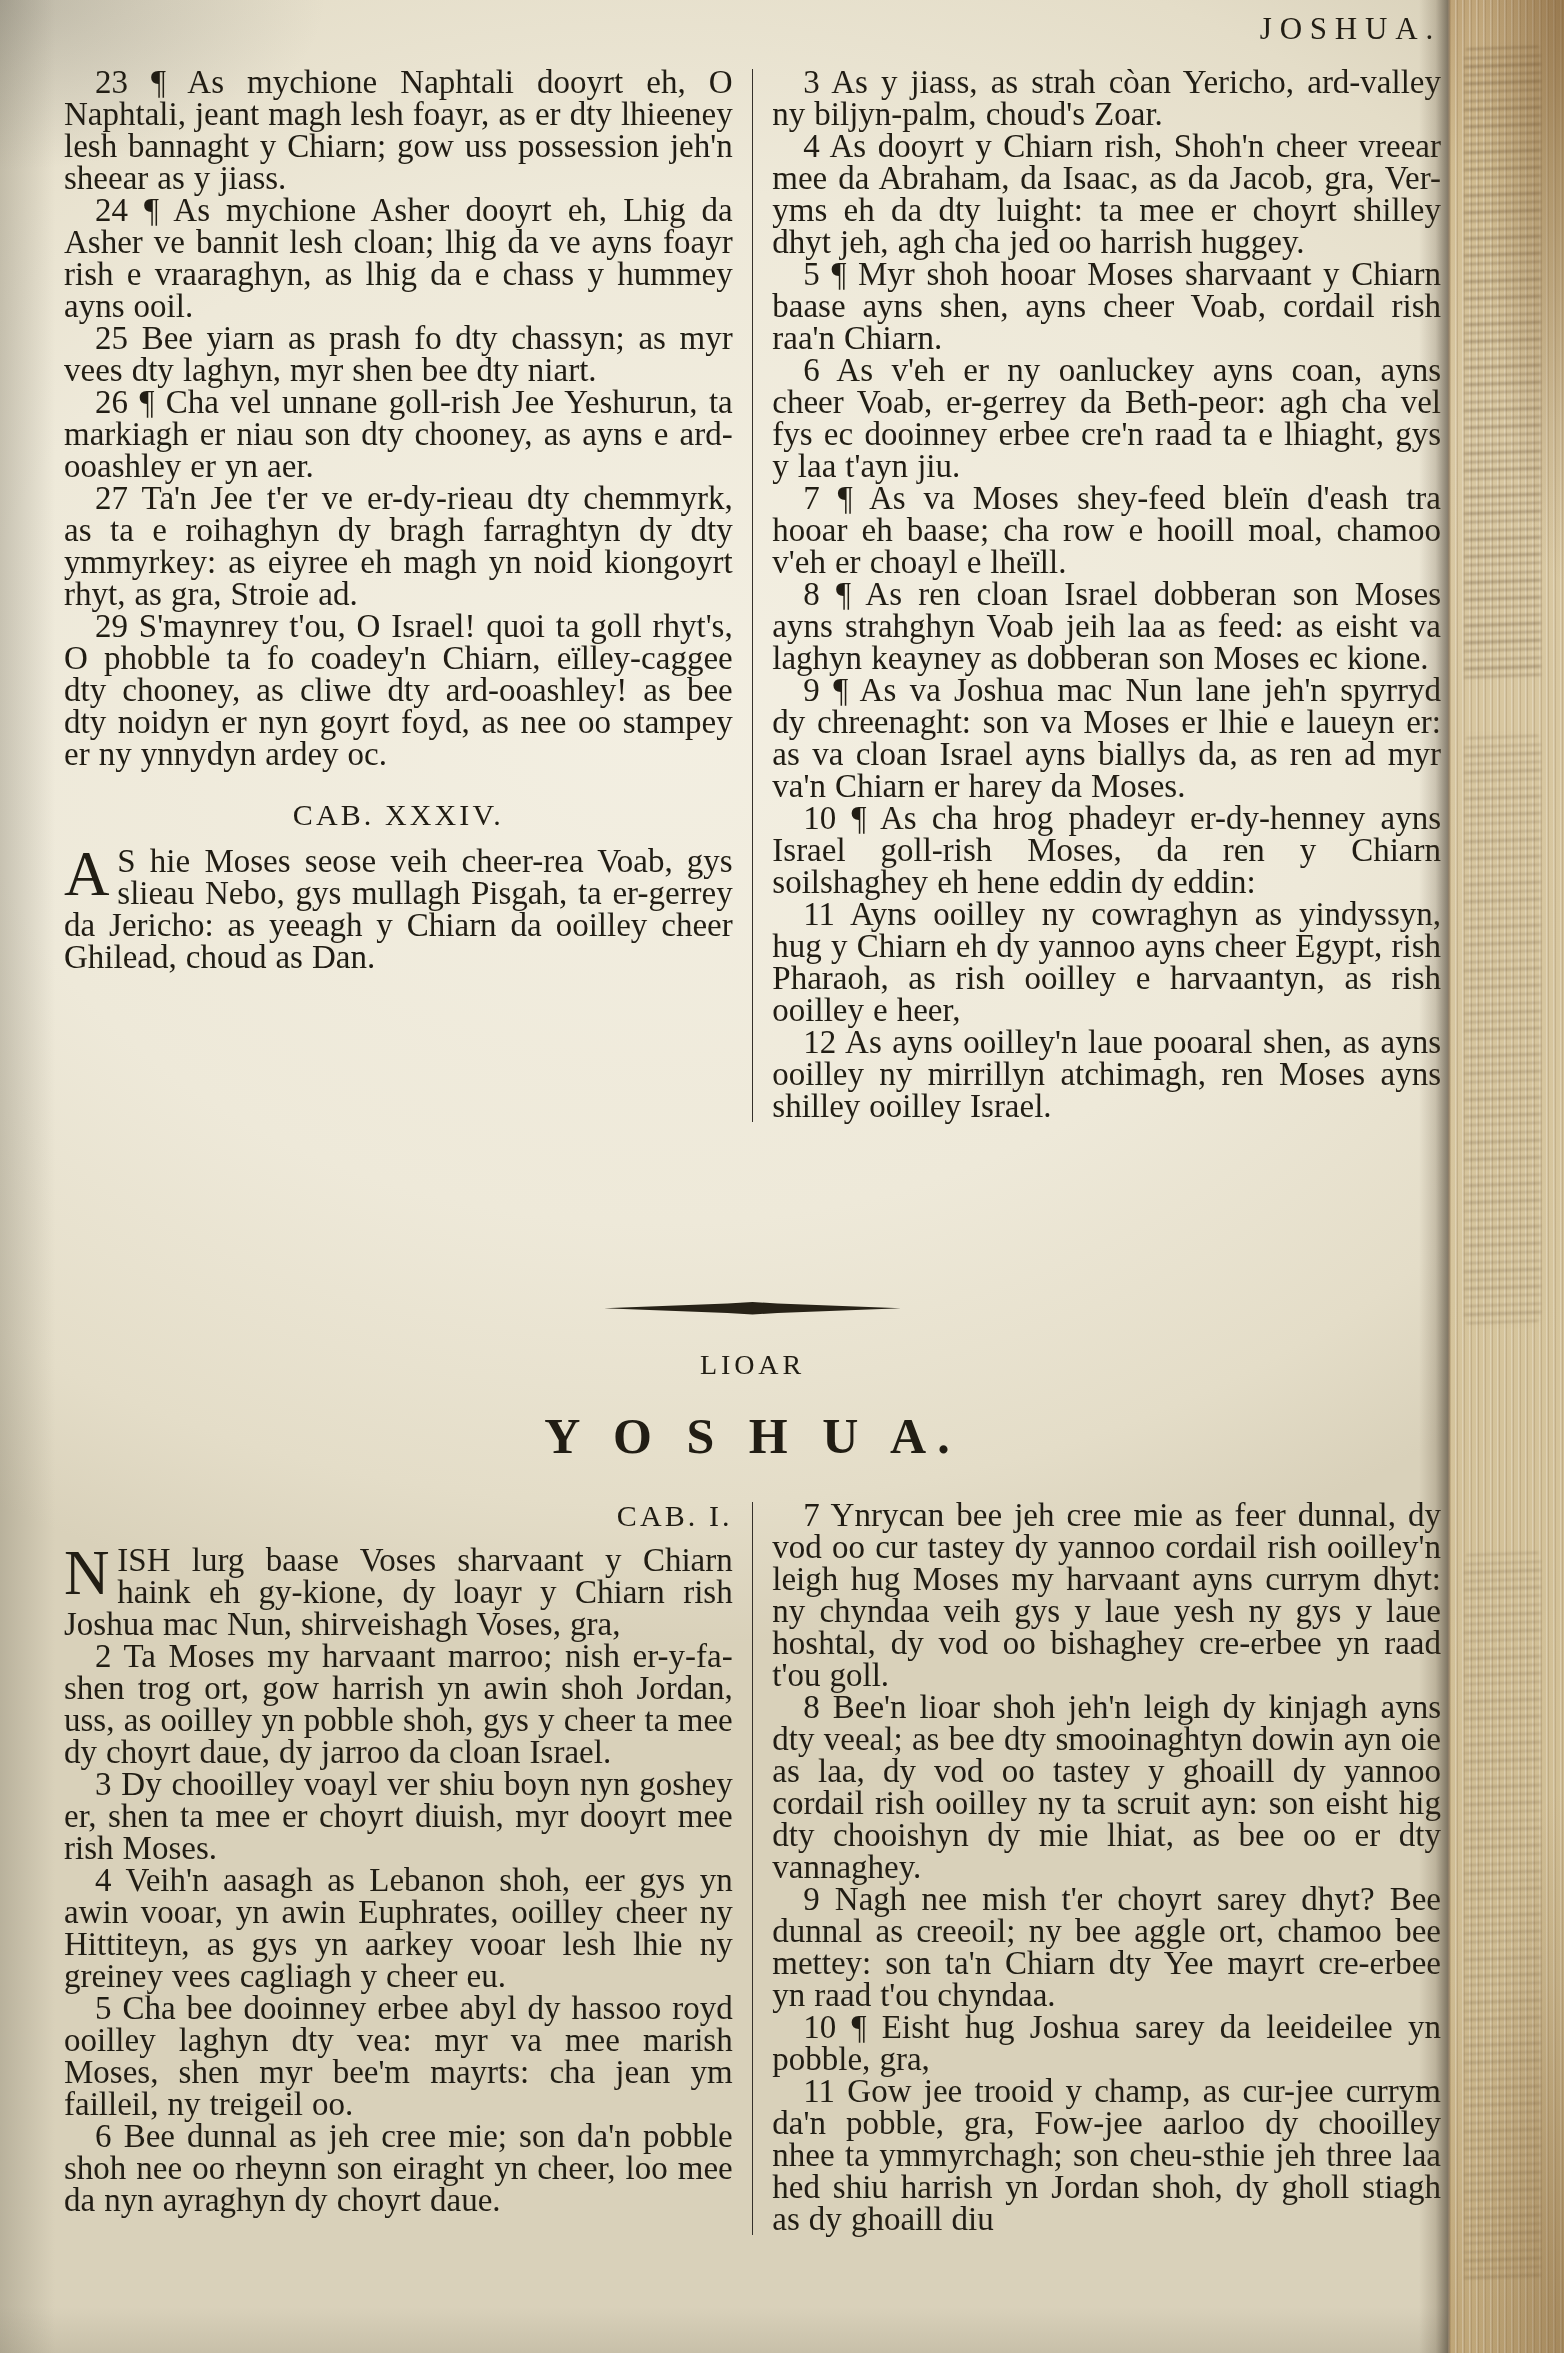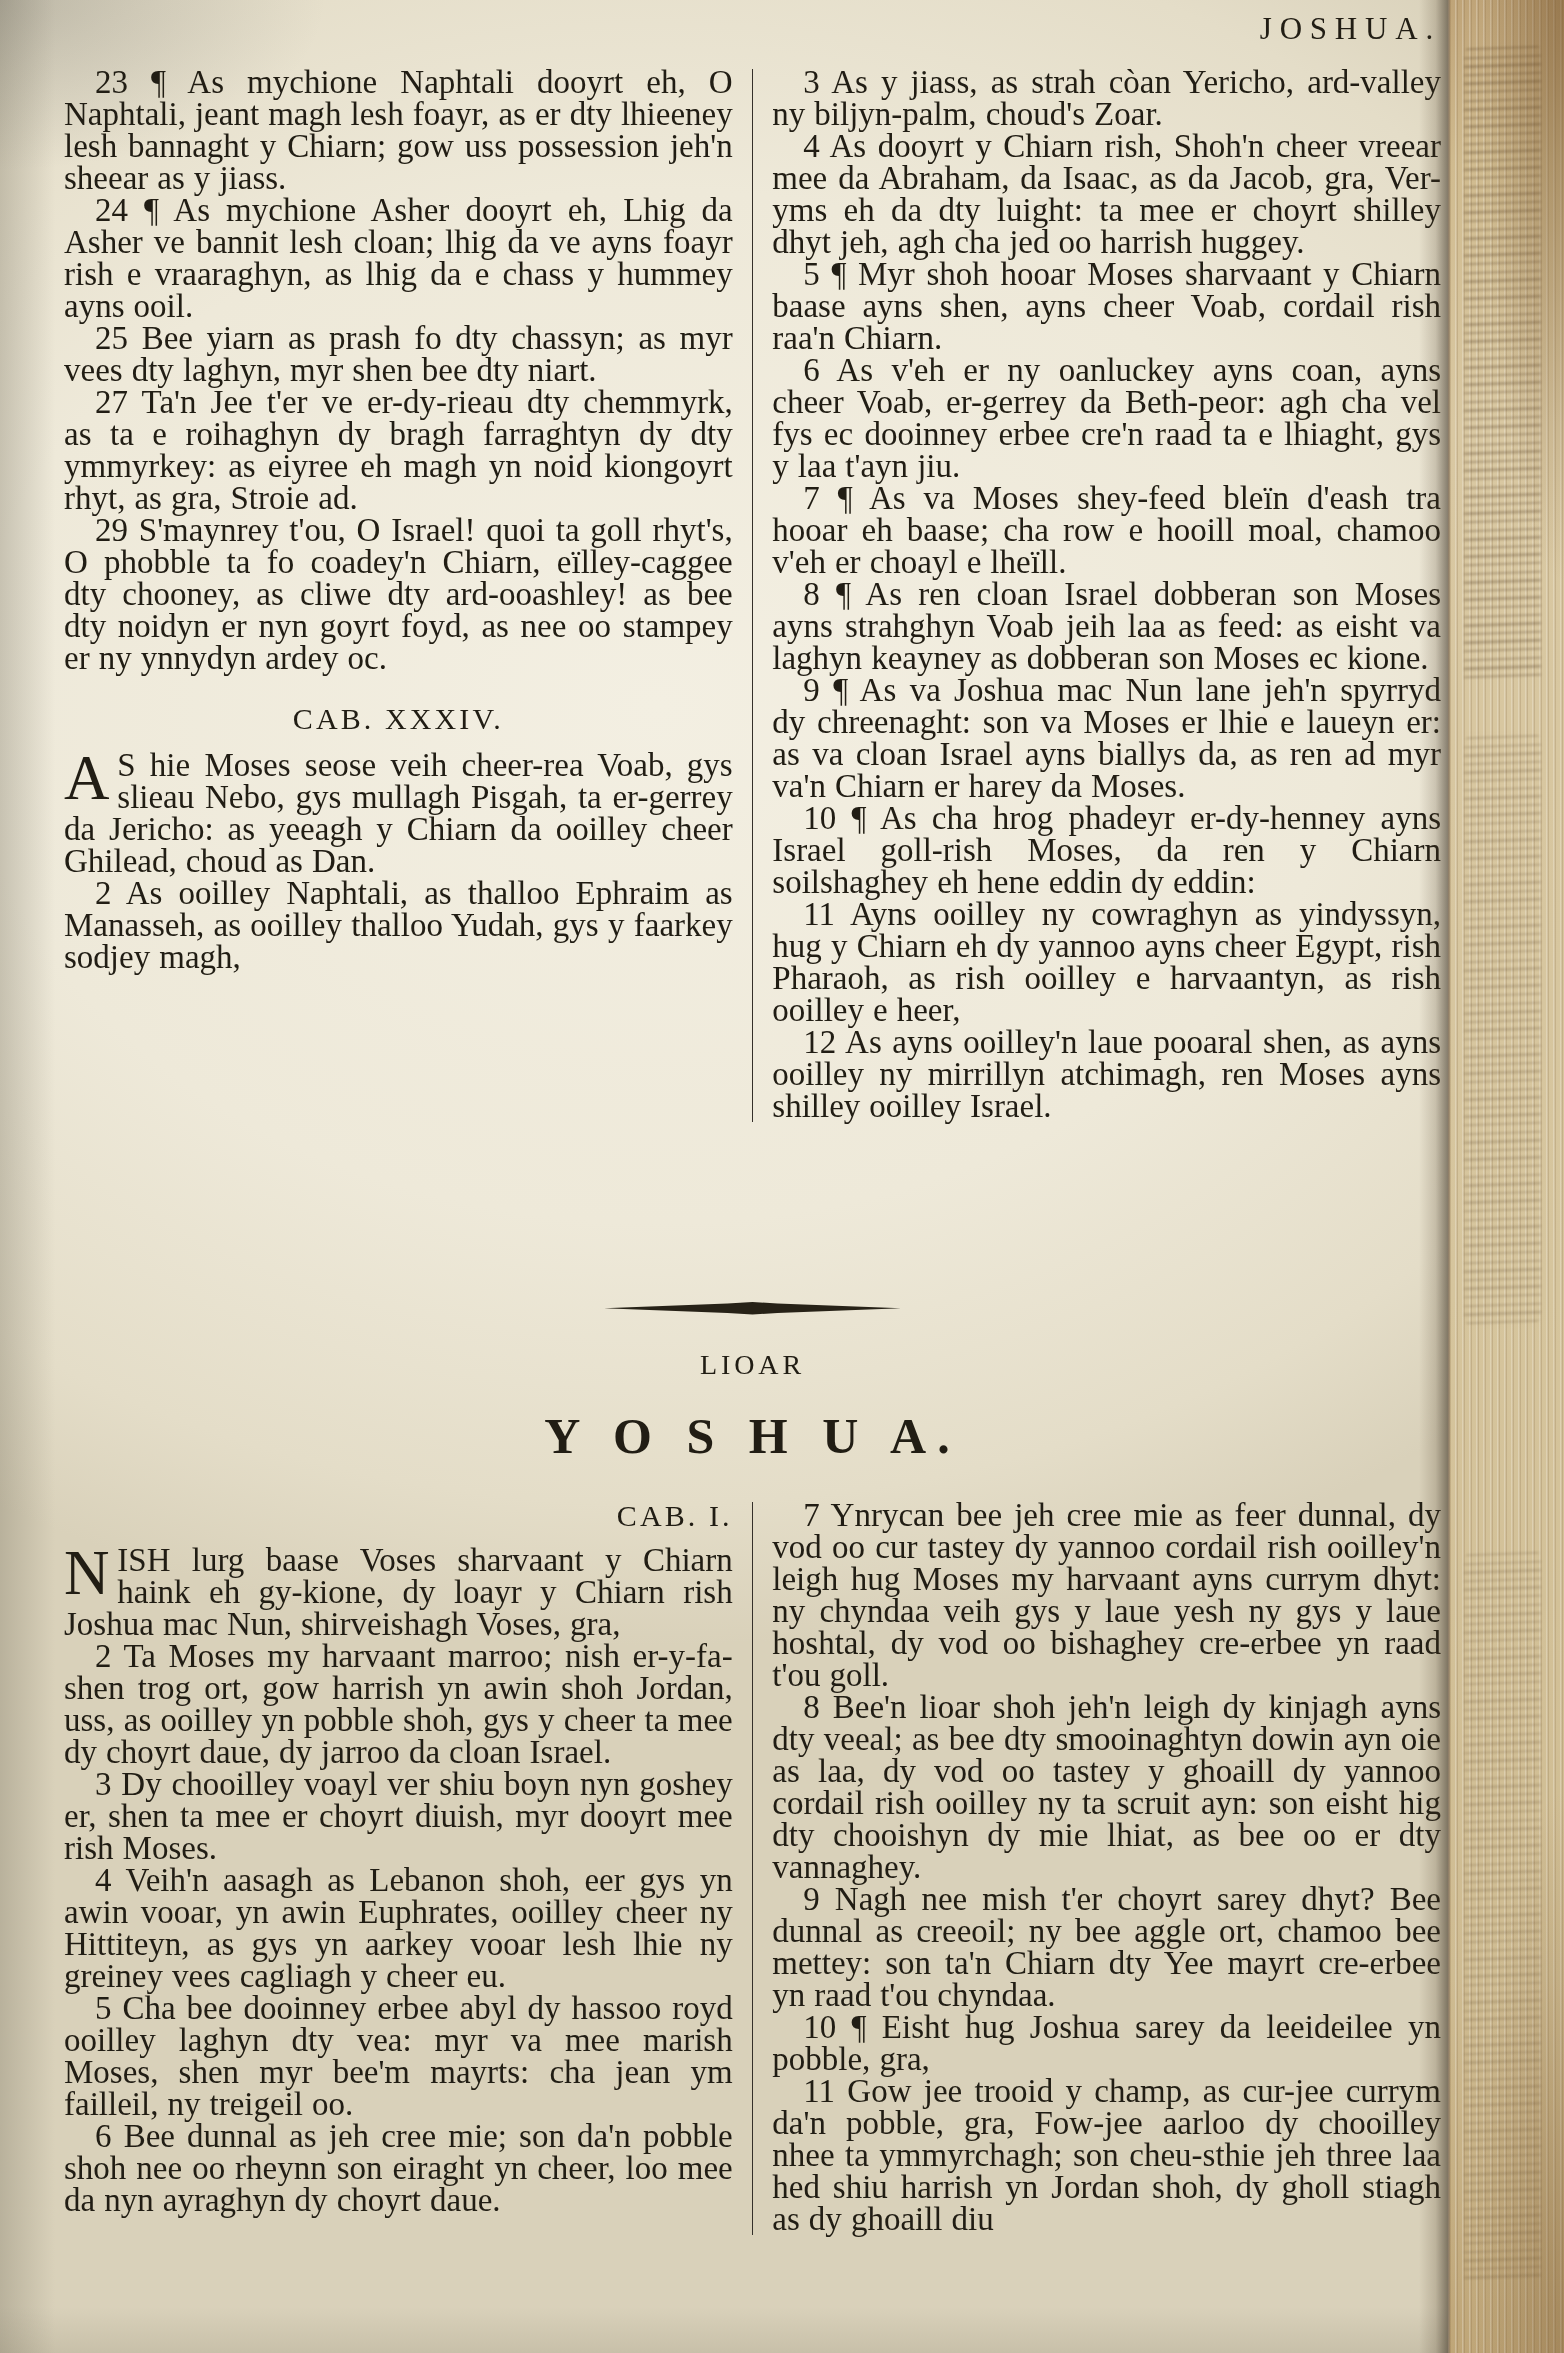--- a/index.html
+++ b/index.html
@@ -74,25 +74,25 @@
   <div class="shade-bottom"></div>
 
   <div class="content">
     <p class="running-head">JOSHUA.</p>
 
     <div class="upper cols">
       <div class="col">
           <p class="verse">23 ¶ As mychione Naphtali dooyrt eh, O Naphtali, jeant magh lesh foayr, as er dty lhieeney lesh bannaght y Chiarn; gow uss possession jeh'n sheear as y jiass.</p>
           <p class="verse">24 ¶ As mychione Asher dooyrt eh, Lhig da Asher ve bannit lesh cloan; lhig da ve ayns foayr rish e vraaraghyn, as lhig da e chass y hummey ayns ooil.</p>
           <p class="verse">25 Bee yiarn as prash fo dty chassyn; as myr vees dty laghyn, myr shen bee dty niart.</p>
+          <p class="verse">26 ¶ Cha vel unnane goll-rish Jee Yeshurun, ta markiagh er niau son dty chooney, as ayns e ard-ooashley er yn aer.</p>
           <p class="verse">27 Ta'n Jee t'er ve er-dy-rieau dty chemmyrk, as ta e roihaghyn dy bragh farraghtyn dy dty ymmyrkey: as eiyree eh magh yn noid kiongoyrt rhyt, as gra, Stroie ad.</p>
           <p class="verse">29 S'maynrey t'ou, O Israel! quoi ta goll rhyt's, O phobble ta fo coadey'n Chiarn, eïlley-caggee dty chooney, as cliwe dty ard-ooashley! as bee dty noidyn er nyn goyrt foyd, as nee oo stampey er ny ynnydyn ardey oc.</p>
           <p class="cab">CAB. XXXIV.</p>
           <p class="verse nodent"><span class="dropcap">A</span>S hie Moses seose veih cheer-rea Voab, gys slieau Nebo, gys mullagh Pisgah, ta er-gerrey da Jericho: as yeeagh y Chiarn da ooilley cheer Ghilead, choud as Dan.</p>
-          <p class="verse">2 As ooilley Naphtali, as thalloo Ephraim as Manasseh, as ooilley thalloo Yudah, gys y faarkey sodjey magh,</p>
         </div>
       <div class="rule"></div>
       <div class="col">
           <p class="verse">3 As y jiass, as strah còan Yericho, ard-valley ny biljyn-palm, choud's Zoar.</p>
           <p class="verse">4 As dooyrt y Chiarn rish, Shoh'n cheer vreear mee da Abraham, da Isaac, as da Jacob, gra, Ver-yms eh da dty luight: ta mee er choyrt shilley dhyt jeh, agh cha jed oo harrish huggey.</p>
           <p class="verse">5 ¶ Myr shoh hooar Moses sharvaant y Chiarn baase ayns shen, ayns cheer Voab, cordail rish raa'n Chiarn.</p>
           <p class="verse">6 As v'eh er ny oanluckey ayns coan, ayns cheer Voab, er-gerrey da Beth-peor: agh cha vel fys ec dooinney erbee cre'n raad ta e lhiaght, gys y laa t'ayn jiu.</p>
           <p class="verse">7 ¶ As va Moses shey-feed bleïn d'eash tra hooar eh baase; cha row e hooill moal, chamoo v'eh er choayl e lheïll.</p>
           <p class="verse">8 ¶ As ren cloan Israel dobberan son Moses ayns strahghyn Voab jeih laa as feed: as eisht va laghyn keayney as dobberan son Moses ec kione.</p>
           <p class="verse">9 ¶ As va Joshua mac Nun lane jeh'n spyrryd dy chreenaght: son va Moses er lhie e laueyn er: as va cloan Israel ayns biallys da, as ren ad myr va'n Chiarn er harey da Moses.</p>

